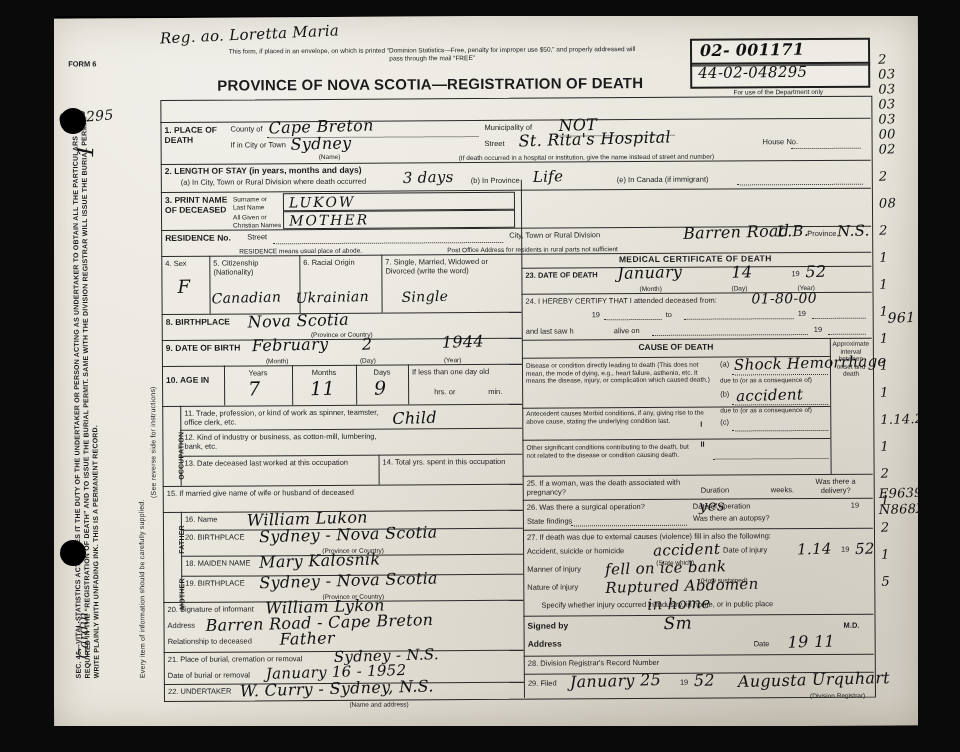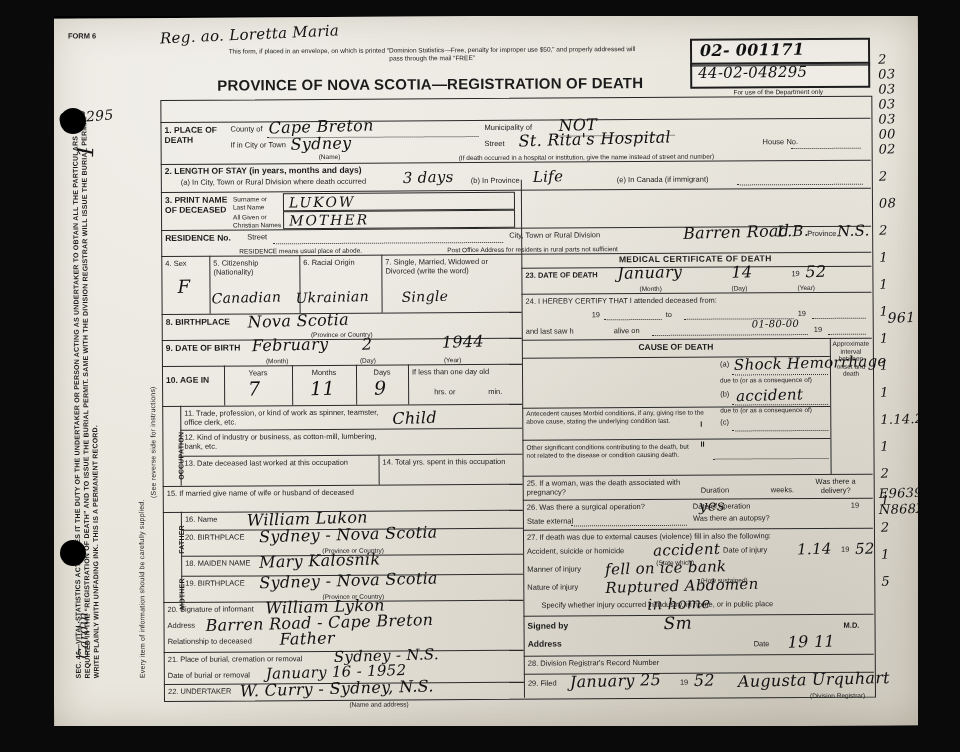--- a/index.html
+++ b/index.html
@@ -61,21 +61,21 @@
 </style>
 </head>
 <body>
 
 <div id="page">
 
   <div class="paper">
 
     <div class="hw hw2" style="left:110px;top:8px;font-size:15px;">Reg. ao. Loretta Maria</div>
 
-    <div class="t xs b" style="left:18px;top:14px;">FORM 6</div>
+    <div class="t xs b" style="left:18px;top:42px;">FORM 6</div>
 
     <div class="t tiny ctr" style="left:172px;top:30px;width:420px;">This form, if placed in an envelope, on which is printed “Dominion Statistics—Free, penalty for improper use $50,” and properly addressed will pass through the mail “FREE”</div>
 
     <div class="t lg b ctr" style="left:120px;top:60px;width:520px;letter-spacing:.2px;">PROVINCE OF NOVA SCOTIA—REGISTRATION OF DEATH</div>
 
     <div class="regbox" style="left:640px;top:24px;width:176px;height:24px;"></div>
     <div class="hw hw0" style="left:650px;top:26px;font-size:16px;font-weight:bold;">02-   001171</div>
     <div class="regbox" style="left:640px;top:48px;width:176px;height:22px;"></div>
     <div class="hw hw0" style="left:648px;top:49px;font-size:15px;">44-02-048295</div>
     <div class="t tiny ctr" style="left:640px;top:74px;width:176px;">For use of the Department only</div>
@@ -246,39 +246,40 @@
     <div class="hw" style="left:566px;top:248px;font-size:16px;">January</div>
     <div class="hw" style="left:680px;top:248px;font-size:16px;">14</div>
     <div class="t xs" style="left:740px;top:256px;">19</div>
     <div class="hw" style="left:754px;top:248px;font-size:16px;">52</div>
     <div class="t tiny" style="left:588px;top:270px;">(Month)</div>
     <div class="t tiny" style="left:680px;top:270px;">(Day)</div>
     <div class="t tiny" style="left:746px;top:270px;">(Year)</div>
     <div class="rule" style="left:470px;top:278px;width:350px;"></div>
 
     <div class="t xs" style="left:474px;top:282px;">24. I HEREBY CERTIFY THAT I attended deceased from:</div>
-    <div class="hw hw0" style="left:700px;top:276px;font-size:10px;margin-top:28px;">01-80-00</div>
+    <div class="hw hw0" style="left:700px;top:276px;font-size:14px;">01-80-00</div>
     <div class="t xs" style="left:540px;top:296px;">19</div>
     <div class="t xs" style="left:614px;top:296px;">to</div>
     <div class="t xs" style="left:746px;top:296px;">19</div>
     <div class="dot" style="left:552px;top:304px;width:58px;"></div>
     <div class="dot" style="left:632px;top:304px;width:110px;"></div>
     <div class="dot" style="left:760px;top:304px;width:54px;"></div>
     <div class="t xs" style="left:474px;top:312px;">and last saw h</div>
     <div class="t xs" style="left:562px;top:312px;">alive on</div>
     <div class="t xs" style="left:762px;top:312px;">19</div>
     <div class="dot" style="left:600px;top:320px;width:156px;"></div>
     <div class="dot" style="left:776px;top:320px;width:38px;"></div>
     <div class="rule" style="left:470px;top:324px;width:350px;"></div>
 
     <div class="t sm b ctr" style="left:474px;top:328px;width:300px;">CAUSE OF DEATH</div>
     <div class="vrule" style="left:778px;top:324px;height:136px;"></div>
     <div class="t tiny ctr" style="left:780px;top:326px;width:38px;">Approximate interval between onset and death</div>
     <div class="rule" style="left:470px;top:342px;width:308px;"></div>
 
+    <div class="t tiny" style="left:474px;top:346px;width:190px;">Disease or condition directly leading to death (This does not mean, the mode of dying, e.g., heart failure, asthenia, etc. It means the disease, injury, or complication which caused death.)</div>
     <div class="t xs" style="left:668px;top:346px;">(a)</div>
     <div class="hw" style="left:682px;top:340px;font-size:15px;">Shock Hemorrhage</div>
     <div class="dot" style="left:680px;top:360px;width:96px;"></div>
     <div class="t tiny" style="left:668px;top:362px;">due to (or as a consequence of)</div>
     <div class="rule" style="left:470px;top:392px;width:308px;"></div>
 
     <div class="t tiny" style="left:474px;top:394px;width:190px;">Antecedent causes Morbid conditions, if any, giving rise to the above cause, stating the underlying condition last.</div>
     <div class="t xs" style="left:668px;top:376px;">(b)</div>
     <div class="hw" style="left:684px;top:372px;font-size:15px;">accident</div>
     <div class="dot" style="left:680px;top:390px;width:96px;"></div>
@@ -297,21 +298,21 @@
     <div class="t xs" style="left:648px;top:472px;">Duration</div>
     <div class="t xs" style="left:718px;top:472px;">weeks.</div>
     <div class="t xs ctr" style="left:750px;top:464px;width:66px;">Was there a delivery?</div>
     <div class="rule" style="left:470px;top:484px;width:350px;"></div>
 
     <div class="t xs" style="left:474px;top:488px;">26. Was there a surgical operation?</div>
     <div class="hw" style="left:646px;top:482px;font-size:15px;">yes</div>
     <div class="t xs" style="left:640px;top:488px;">Date of operation</div>
     <div class="t xs" style="left:798px;top:488px;">19</div>
     <div class="t xs" style="left:640px;top:500px;">Was there an autopsy?</div>
-    <div class="t xs" style="left:474px;top:502px;">State external</div>
+    <div class="t xs" style="left:474px;top:502px;">State findings</div>
     <div class="dot" style="left:518px;top:510px;width:116px;"></div>
     <div class="rule" style="left:470px;top:514px;width:350px;"></div>
 
     <div class="t xs" style="left:474px;top:518px;text-align:right;">27. If death was due to external causes (violence) fill in also the following:</div>
     <div class="t xs" style="left:474px;top:532px;">Accident, suicide or homicide</div>
     <div class="hw" style="left:600px;top:526px;font-size:15px;">accident</div>
     <div class="t tiny ctr" style="left:592px;top:544px;width:60px;">(State which)</div>
     <div class="t xs" style="left:670px;top:532px;">Date of injury</div>
     <div class="hw" style="left:744px;top:526px;font-size:15px;">1.14</div>
     <div class="t xs" style="left:788px;top:532px;">19</div>

